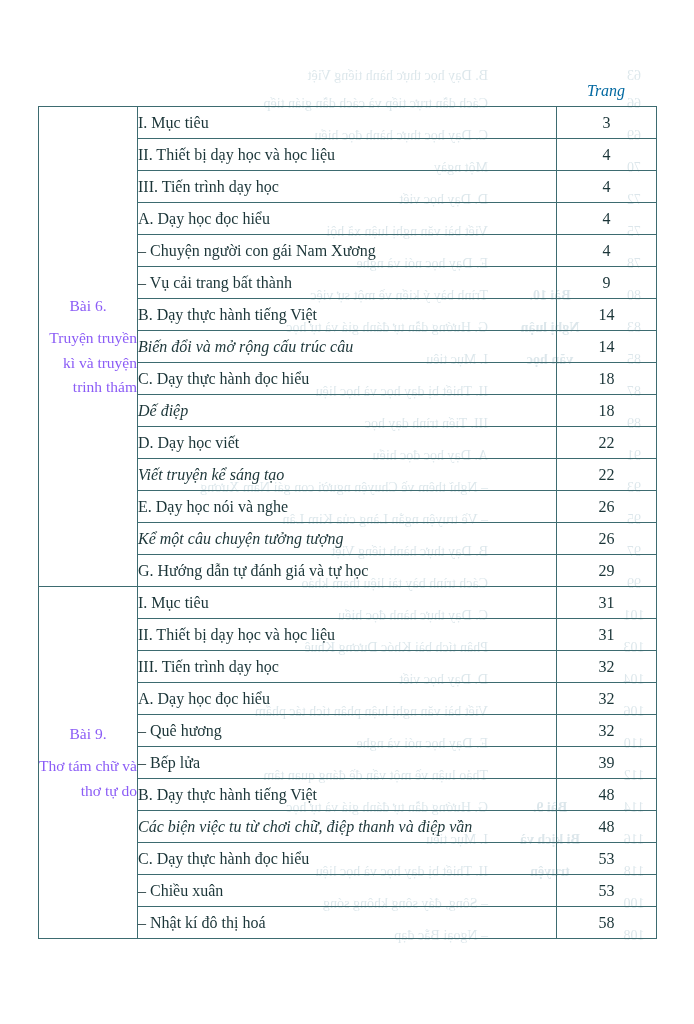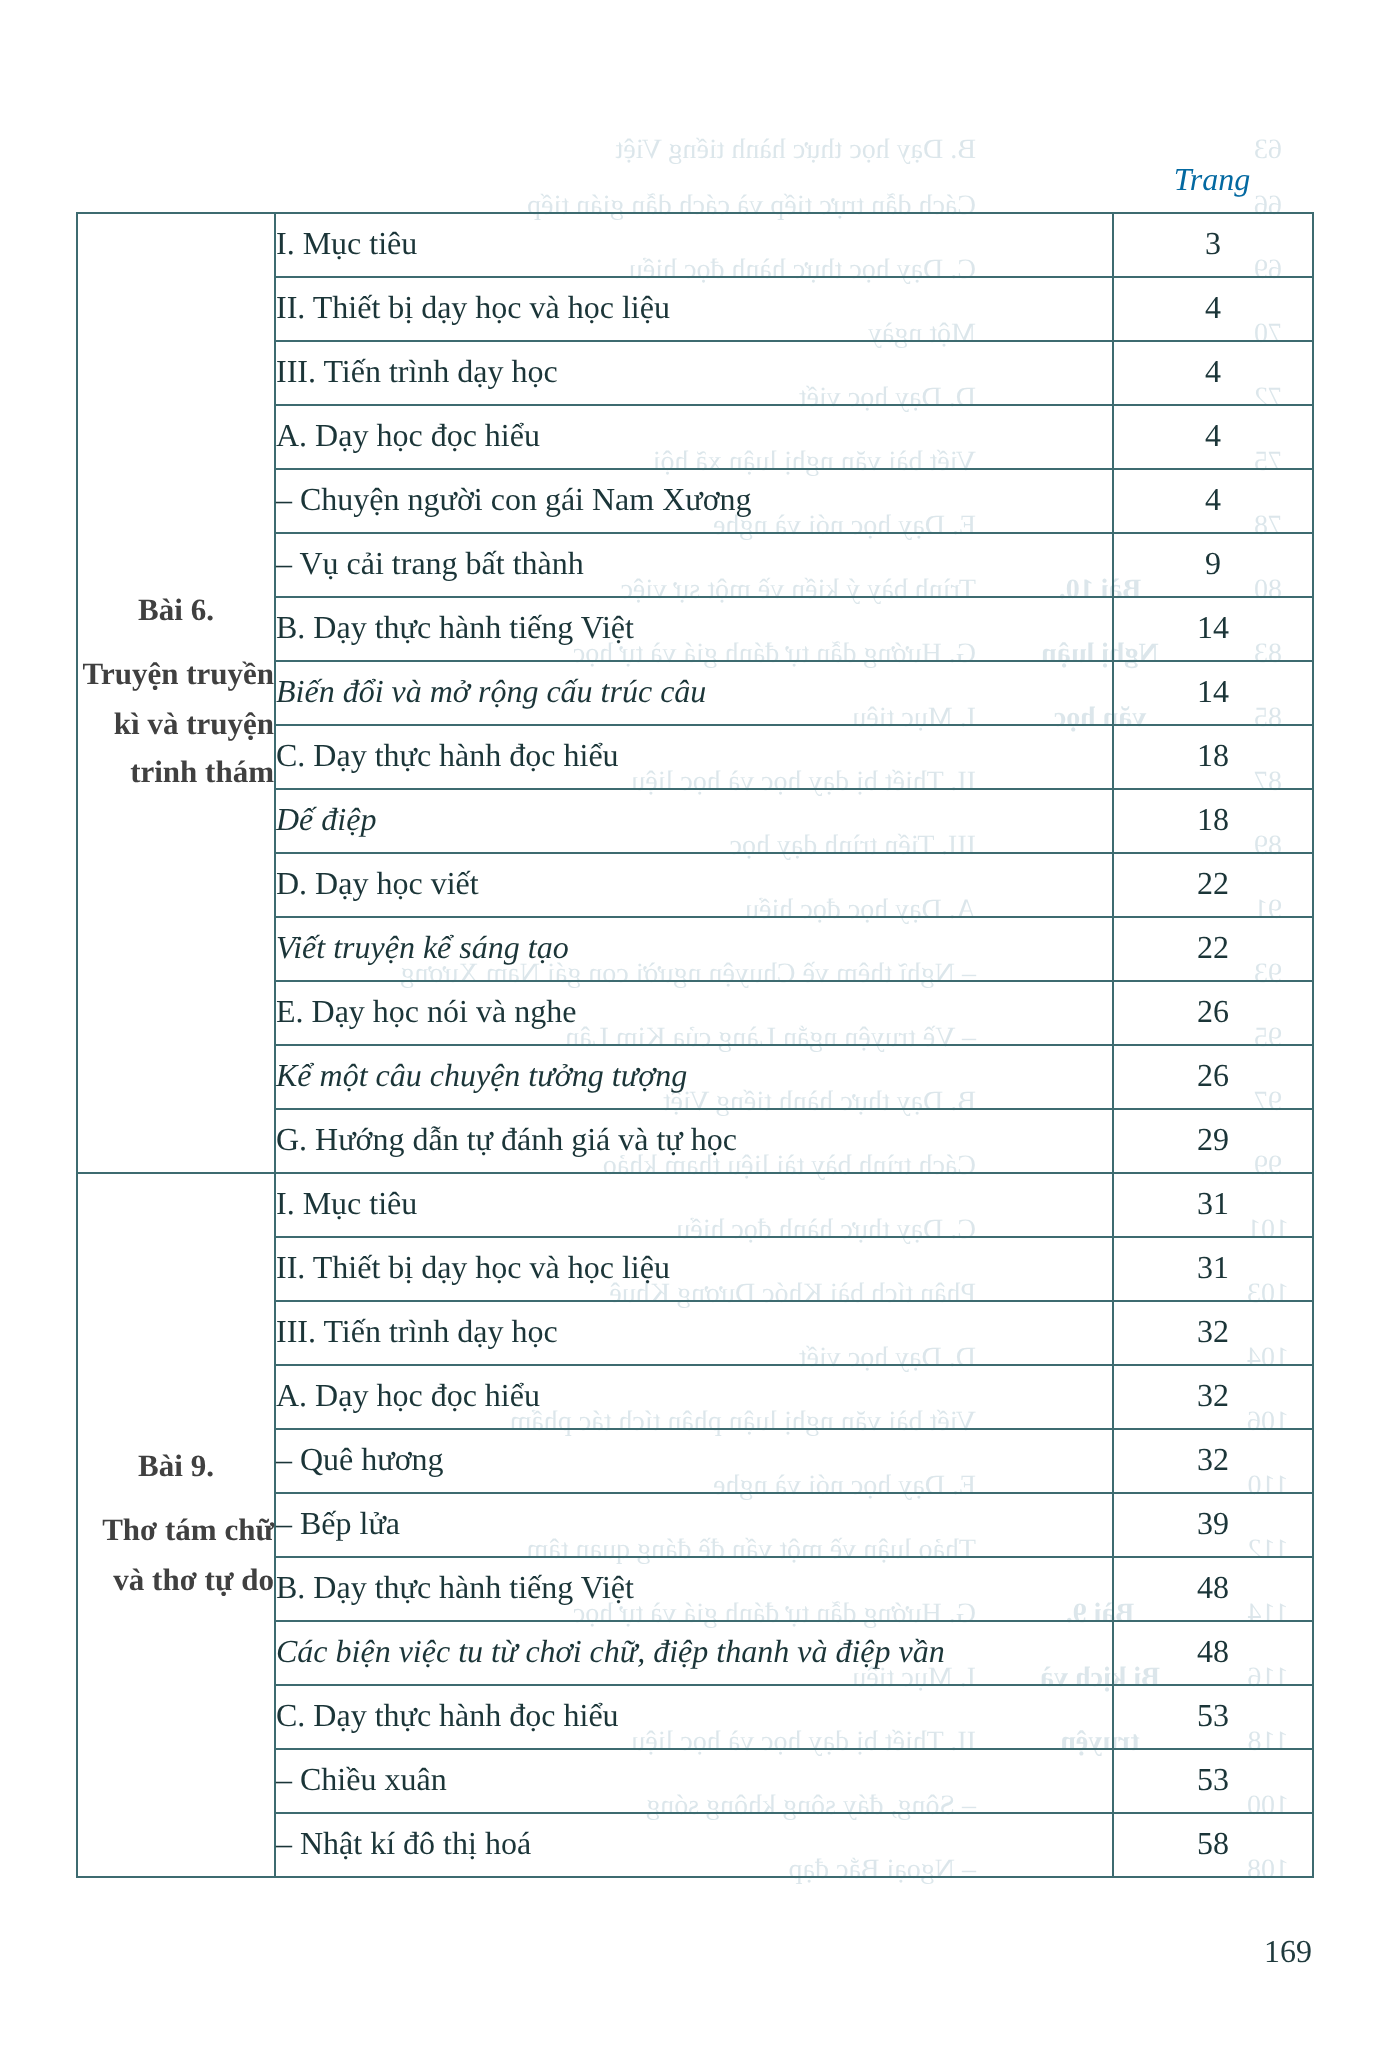--- a/index.html
+++ b/index.html
@@ -84,25 +84,25 @@
   #toc-table td {
     border: 1px solid #3d6b70;
     height: 31px;
     padding: 0;
     vertical-align: middle;
     background: transparent;
   }
 
   td.bai-cell {
     text-align: center;
-    font-weight: bold;
+    font-weight: normal;
     font-size: 15.5px;
     line-height: 1.55;
     padding: 2px 4px;
-    color: #404040;
+    color: #8b5cf6;
   }
   td.bai-cell .bai-num { display: block; margin-bottom: 8px; }
   td.bai-cell .bai-name { display: block; text-align: right; }
 
   td.title-cell {
     padding-left: 11px;
     font-size: 16px;
     white-space: nowrap;
     color: #1b3538;
   }
@@ -396,15 +396,14 @@
           <td class="title-cell lvl-sub">– Chiều xuân</td>
           <td class="page-cell">53</td>
         </tr>
         <tr>
           <td class="title-cell lvl-sub">– Nhật kí đô thị hoá</td>
           <td class="page-cell">58</td>
         </tr>
       </tbody>
   </table>
 
-  <div id="folio">169</div>
 
 </div>
 
 </body></html>

